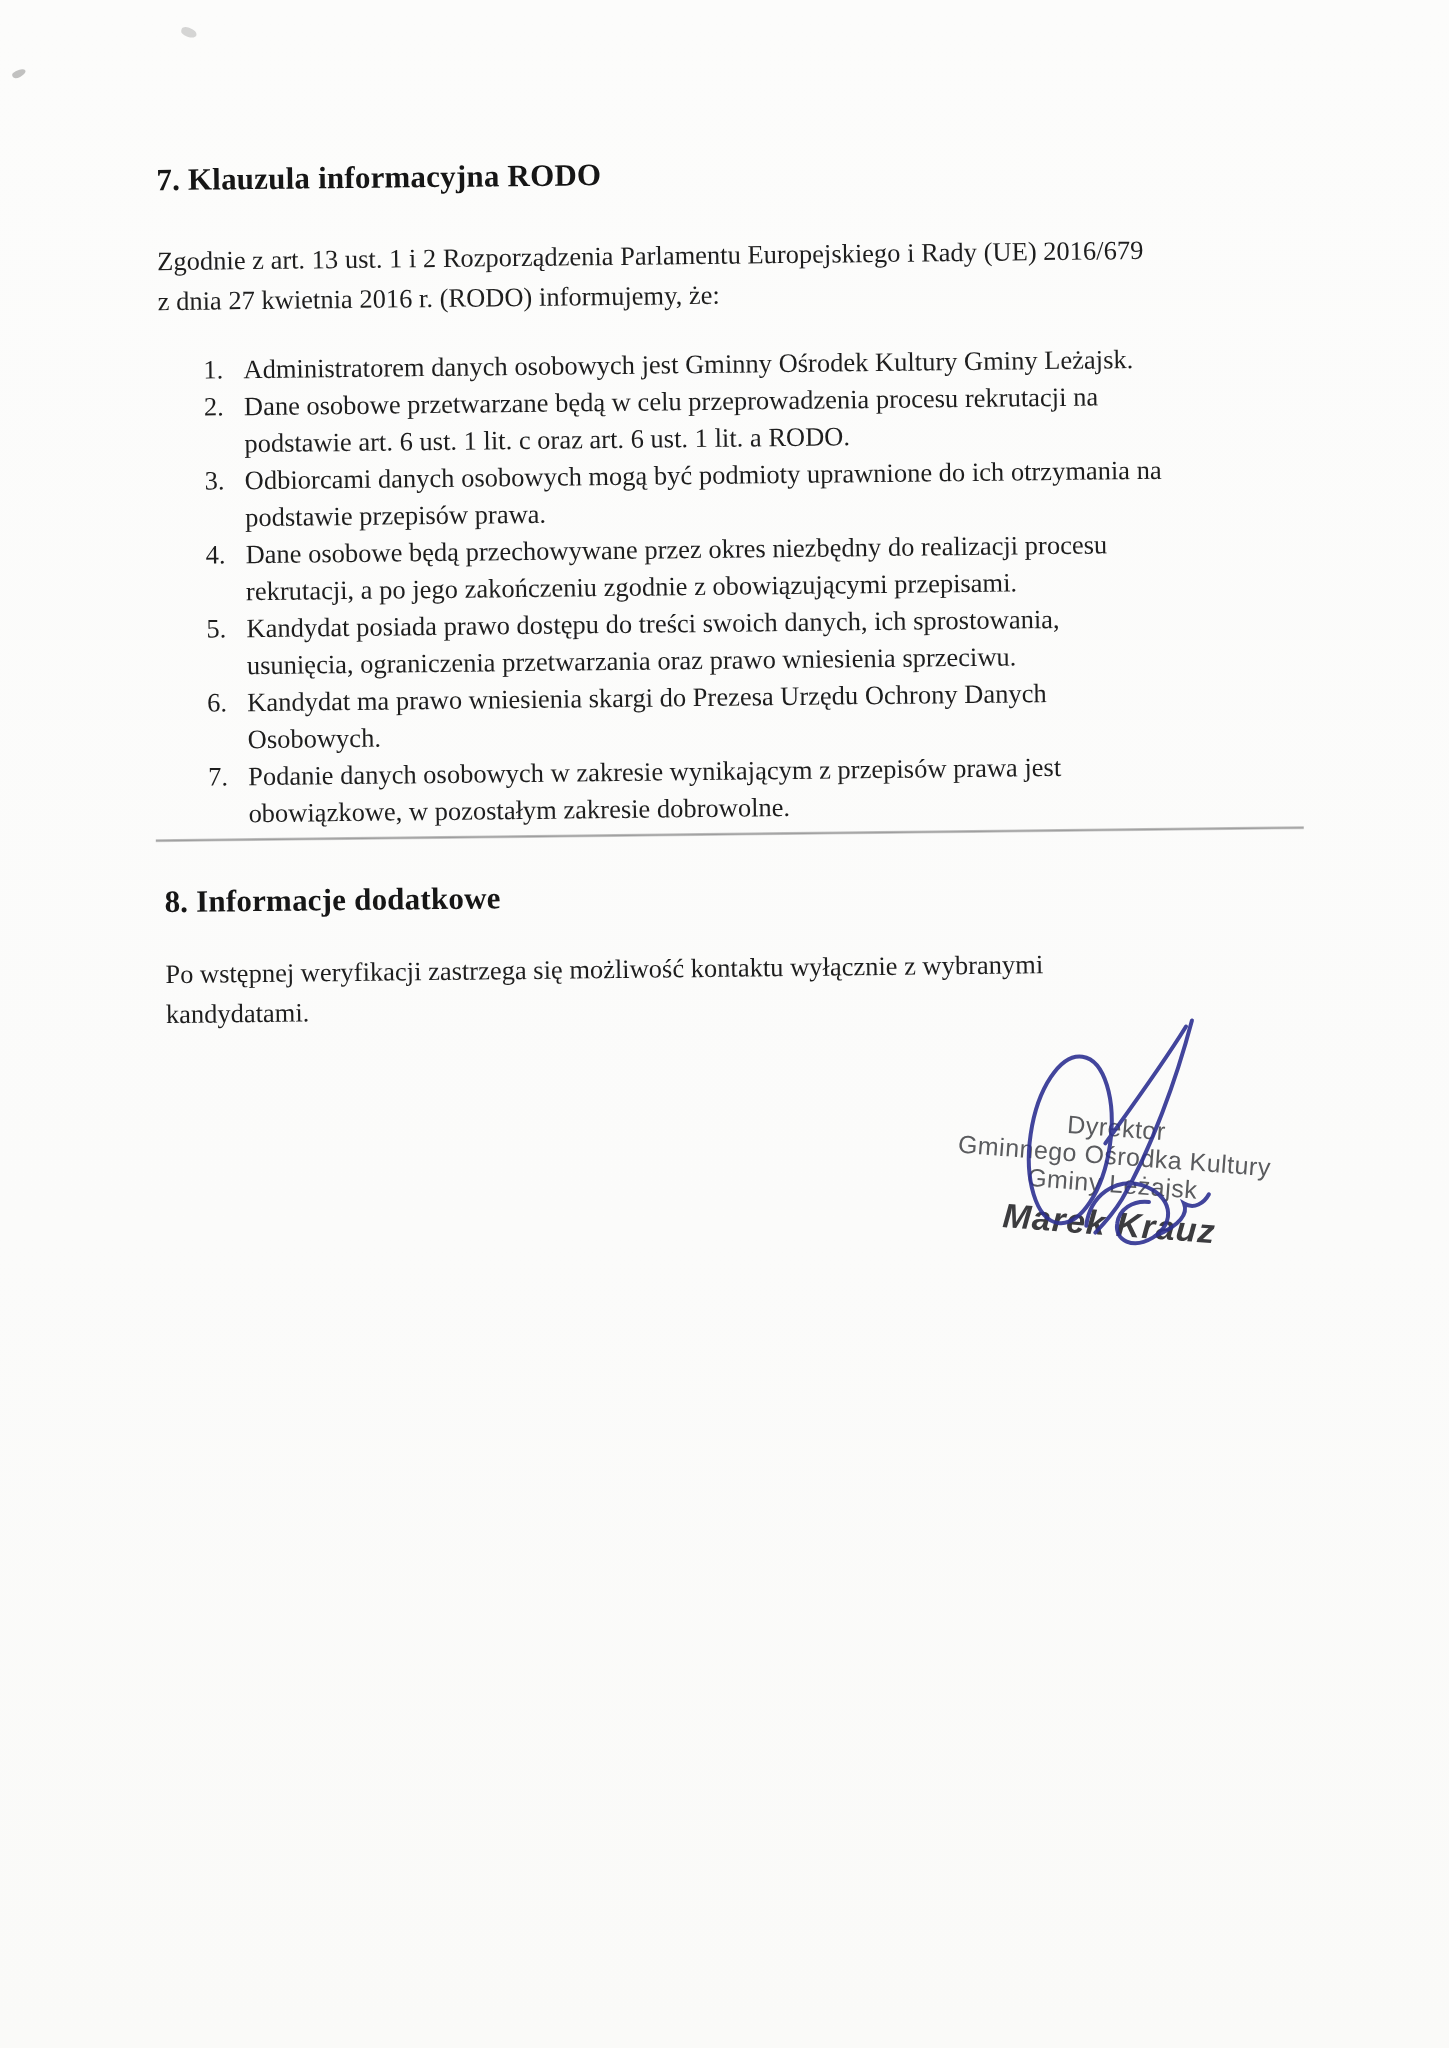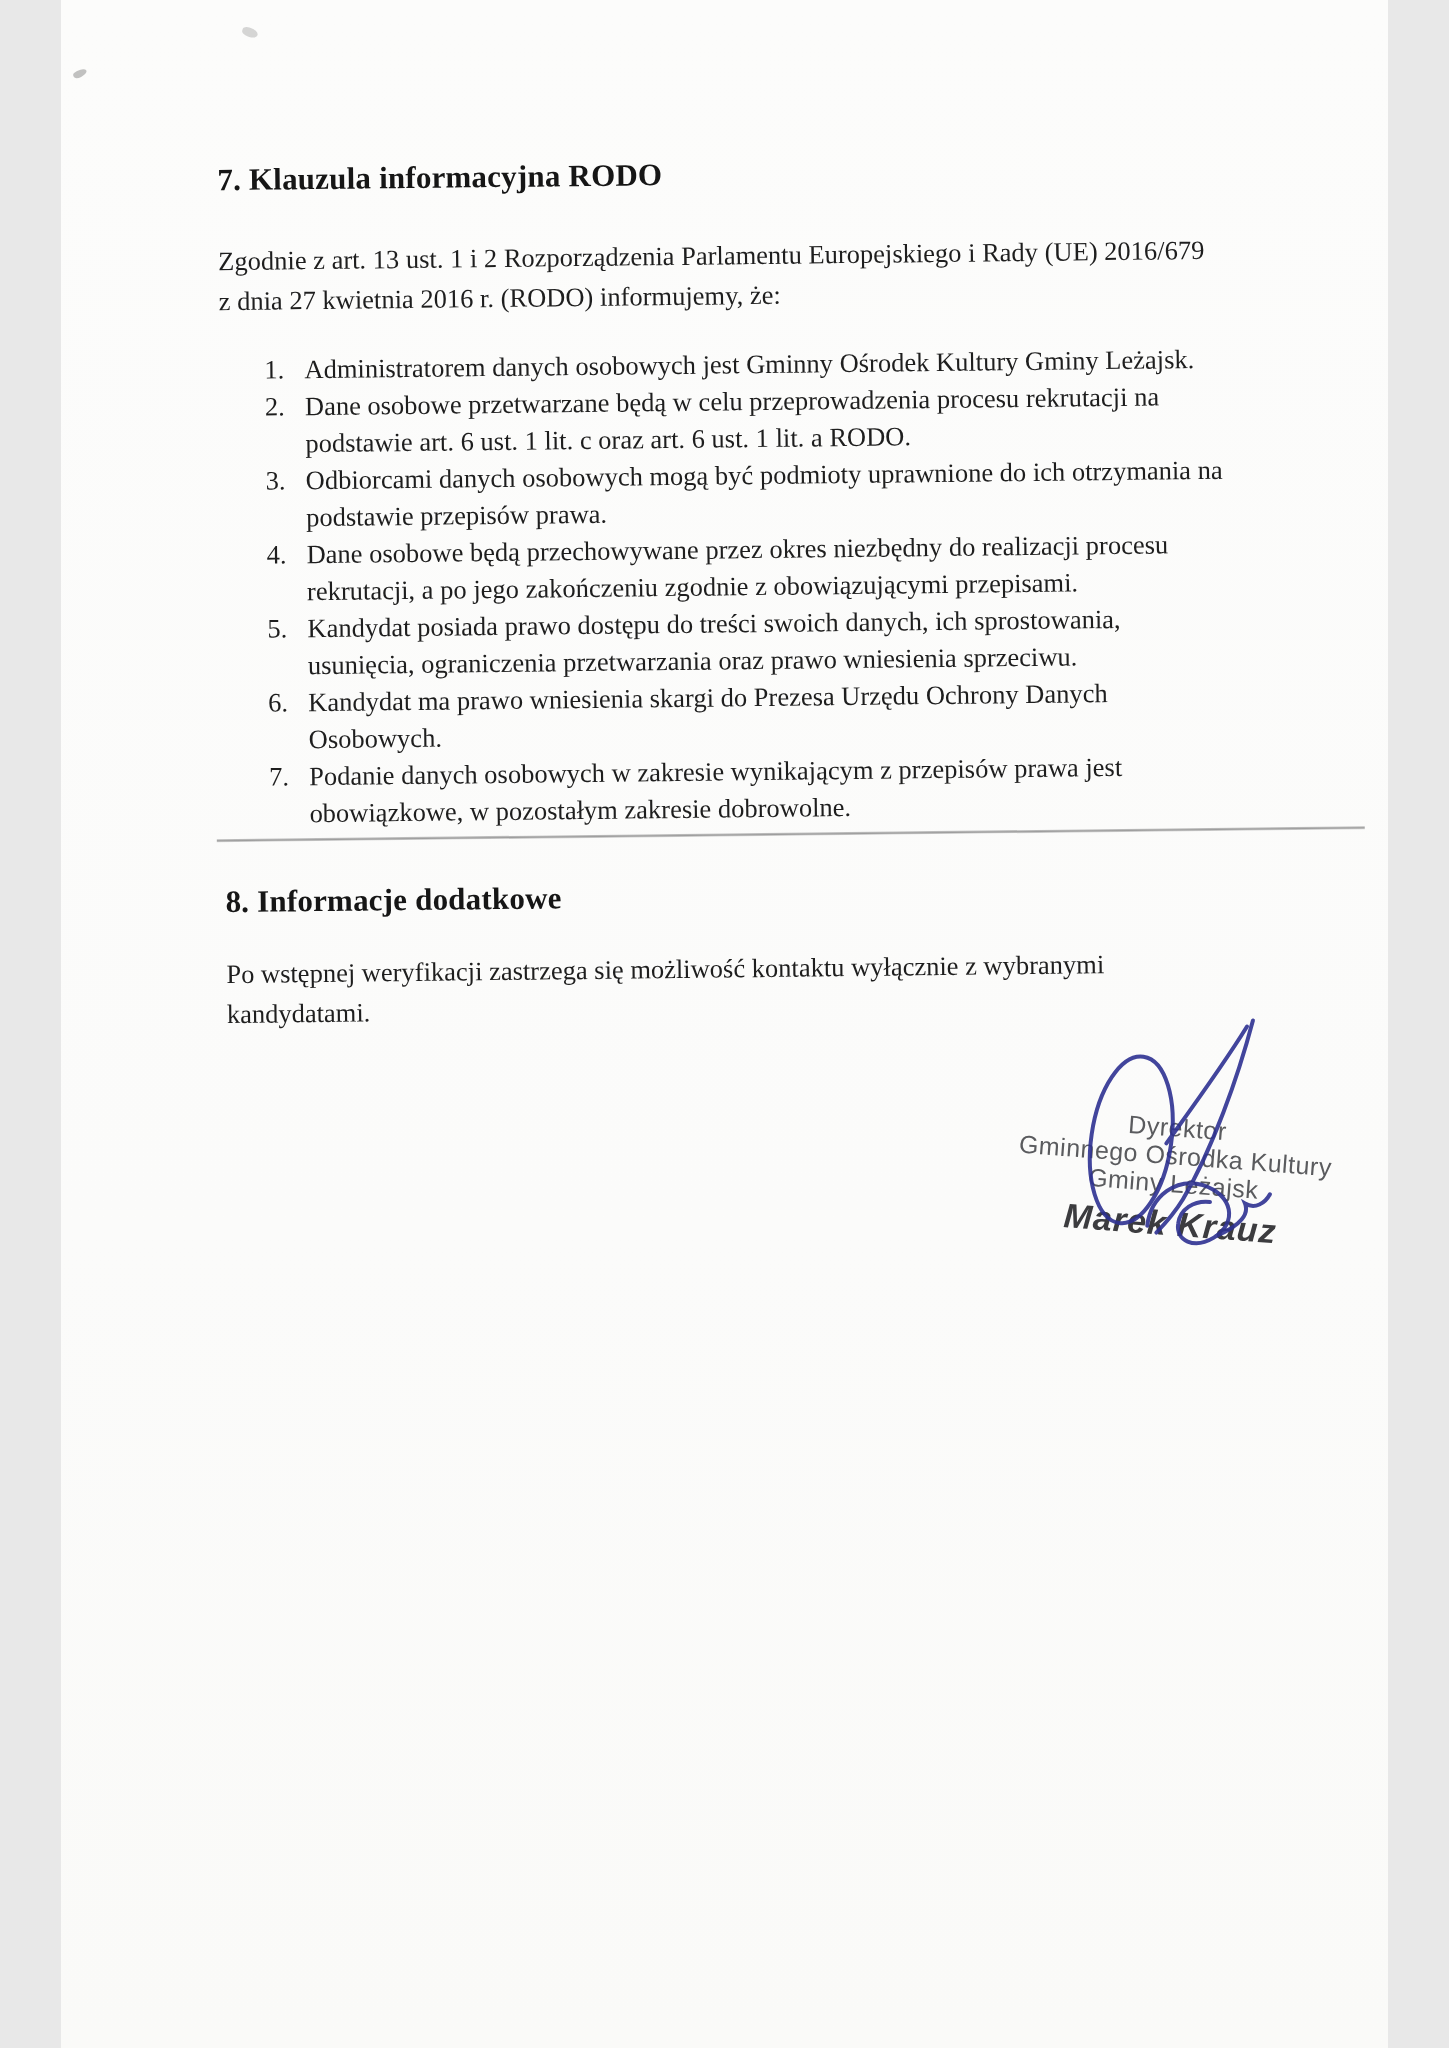--- a/index.html
+++ b/index.html
@@ -3,21 +3,21 @@
 <meta charset="utf-8">
 <title>Skan dokumentu</title>
 <style>
   html, body {
     margin: 0;
     padding: 0;
     background: #e8e8e8;
   }
   .page {
     position: relative;
-    width: 1327px;
+    width: 1449px;
     height: 2048px;
     margin: 0 auto;
     background: linear-gradient(180deg, #fcfcfb 0%, #fbfbfa 60%, #fafaf8 100%);
     overflow: hidden;
     font-family: "Liberation Serif", "DejaVu Serif", serif;
     color: #1e1e1e;
   }
   .skew {
     position: absolute;
     inset: 0;

